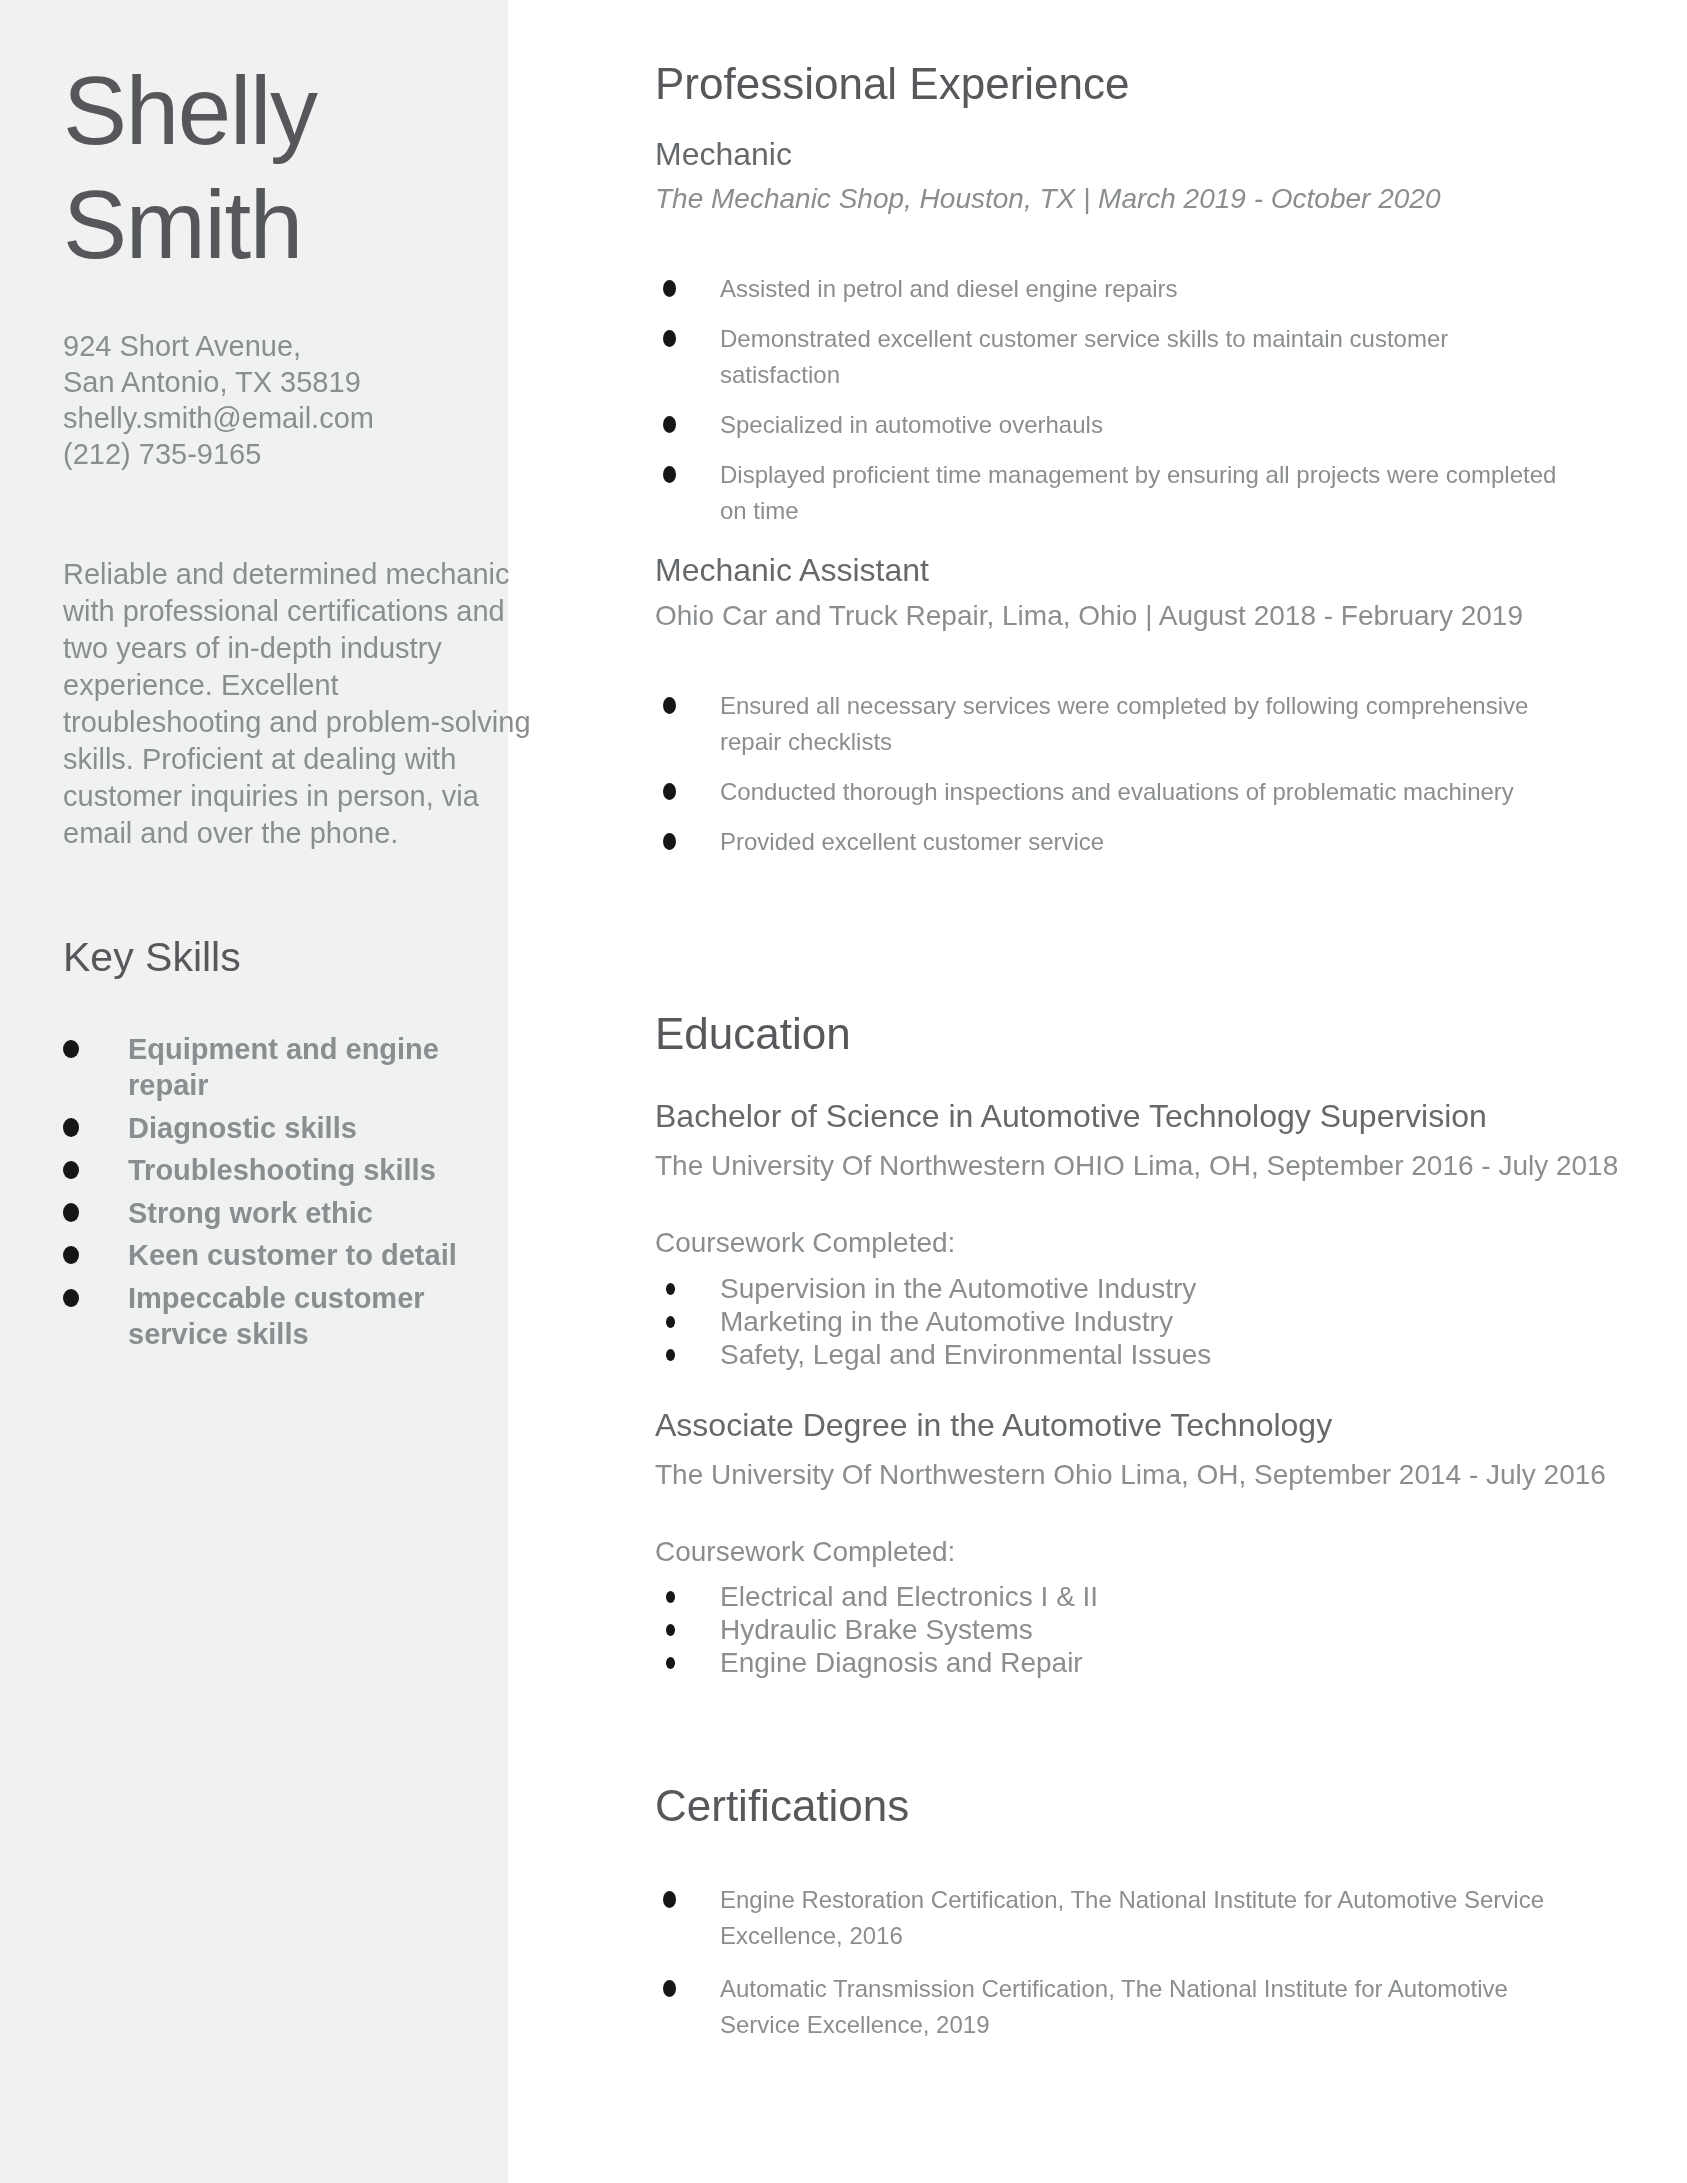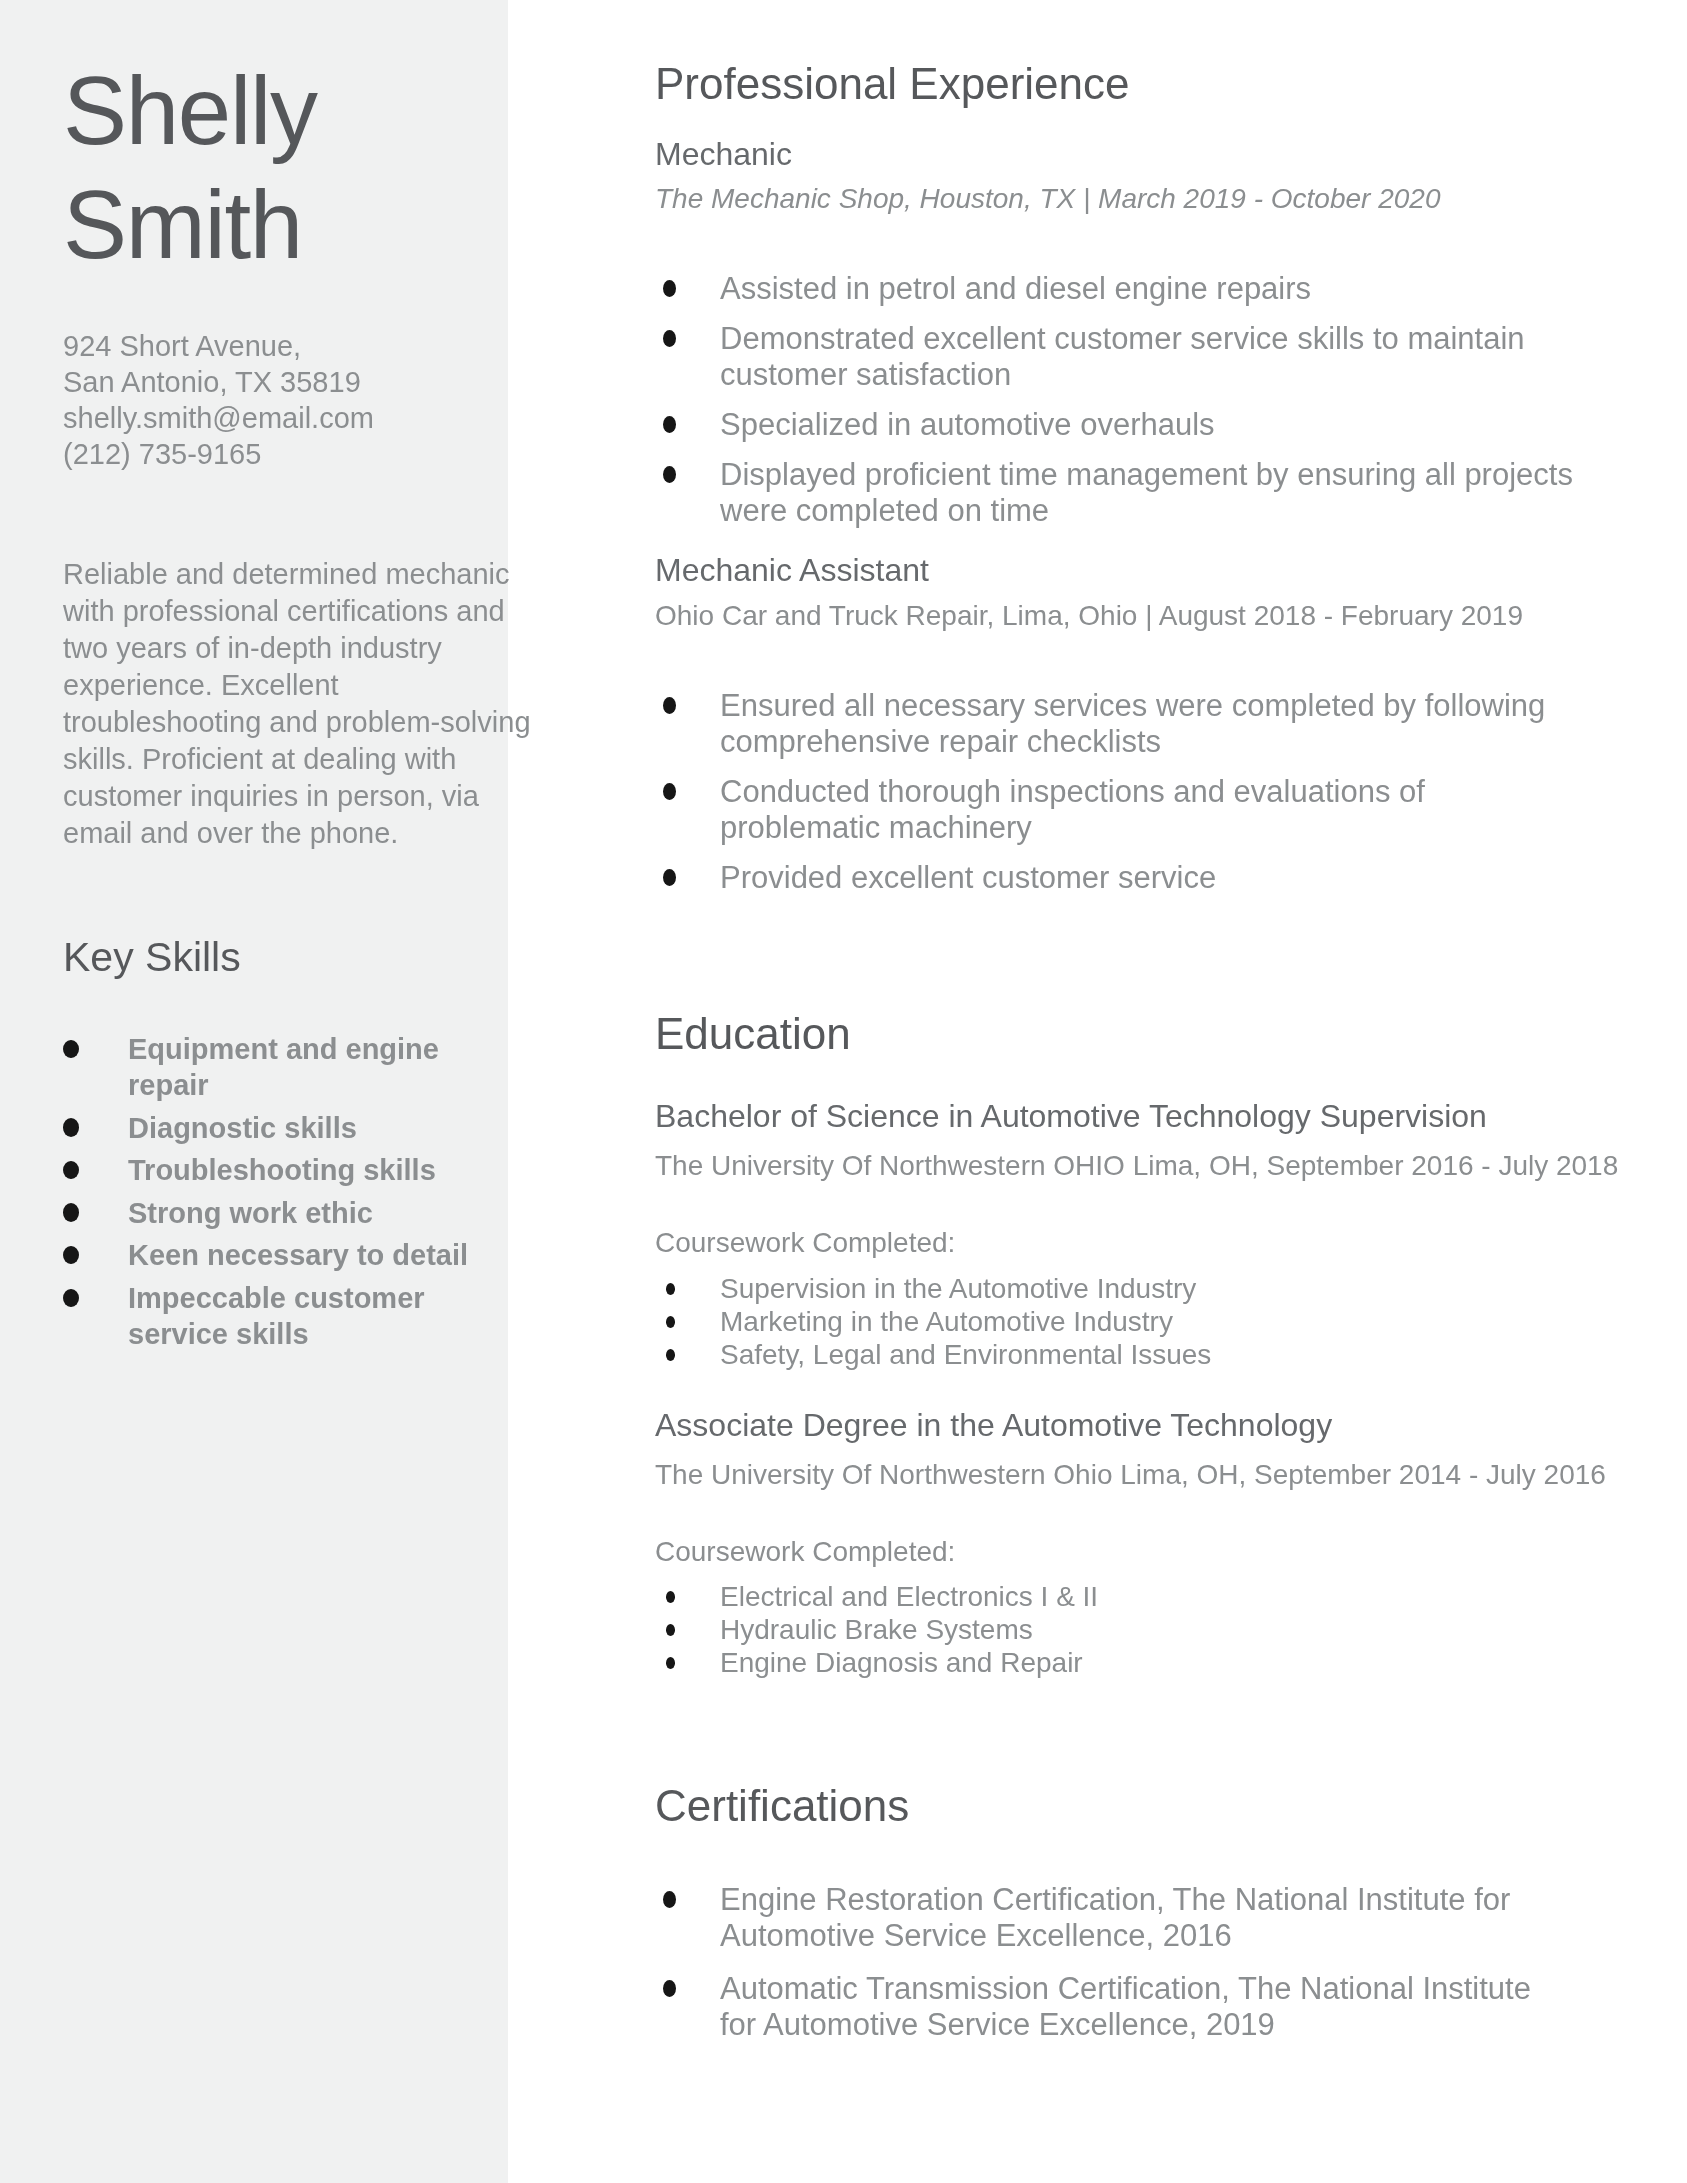--- a/index.html
+++ b/index.html
@@ -52,21 +52,21 @@
   }
   .job-title{
     font-size:32px;line-height:37px;font-weight:400;color:#66696c;white-space:nowrap;
   }
   .meta{font-size:28px;line-height:35px;color:#8b8e90;white-space:nowrap;}
   .meta.italic{font-style:italic;}
   .label{font-size:28px;line-height:35px;color:#8b8e90;white-space:nowrap;}
   
   .blist li{margin-bottom:14px;}
   .blist .dot{width:13.2px;height:17px;margin:9.3px 0 0 8px;}
-  .blist .b-text{width:853px;font-size:31px;line-height:36px;color:#8b8e90;}
+  .blist .b-text{width:853px;font-size:24px;line-height:36px;color:#8b8e90;}
   .certs li{margin-bottom:16.5px;}
   
   .courses li{margin-bottom:0;}
   .courses .dot{width:9.3px;height:12px;margin:10.6px 0 0 10.6px;}
   .courses .b-text{width:853px;font-size:28px;line-height:33px;color:#8b8e90;}
   
   .m-h-exp{top:57px;}
   .m-j1-title{top:136px;}
   .m-j1-meta{top:181px;}
   .m-j1-list{top:271px;}
@@ -126,21 +126,21 @@
       <li>
           <span class="bullet-col">
             <span class="dot"></span>
           </span>
           <span class="b-text">Strong work ethic</span>
         </li>
       <li>
           <span class="bullet-col">
             <span class="dot"></span>
           </span>
-          <span class="b-text">Keen necessary to detail</span>
+          <span class="b-text">Keen customer to detail</span>
         </li>
       <li>
           <span class="bullet-col">
             <span class="dot"></span>
           </span>
           <span class="b-text">Impeccable customer service skills</span>
         </li>
     </ul>
   </aside>
 

